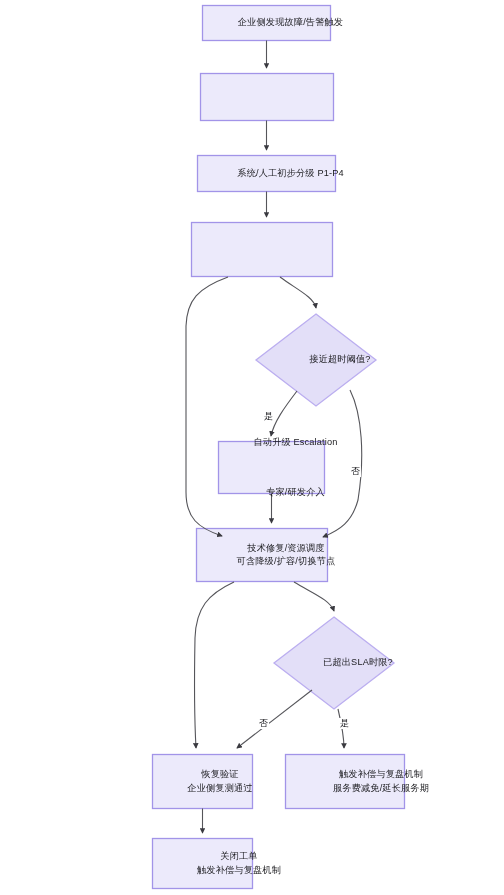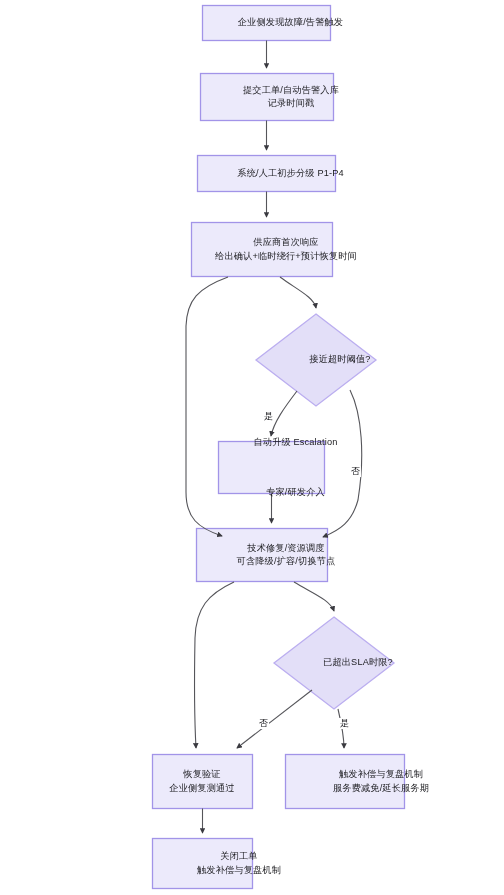--- a/index.html
+++ b/index.html
@@ -132,53 +132,45 @@
 
     <path class="edge-path" d="M 338 709 C 342 726, 344 738, 344 748" marker-end="url(#arrow)"></path>
 
     <path class="edge-path" d="M 202.5 808.5 L 202.5 833" marker-end="url(#arrow)"></path>
   </svg>
 
   <div class="node-label" style="left:202px; top:5px; width:129px; height:36px;">
     <span class="ln">企业侧发现故障/告警触发</span>
   </div>
 
-  <div class="node-label" style="left:200px; top:73px; width:134px; height:48px;">
-    <span class="ln">提交工单/自动告警入库</span>
-    <span class="ln">记录时间戳</span>
-  </div>
 
   <div class="node-label" style="left:197px; top:155px; width:139px; height:37px;">
     <span class="ln">系统/人工初步分级 P1-P4</span>
   </div>
 
-  <div class="node-label" style="left:189px; top:222px; width:146px; height:55px;">
-    <span class="ln">供应商首次响应</span>
-    <span class="ln">给出确认+临时绕行+预计恢复时间</span>
-  </div>
 
   <div class="node-label" style="left:256px; top:344px; width:120px; height:32px;">
     <span class="ln">接近超时阈值?</span>
   </div>
 
   <div class="node-label" style="left:214px; top:441px; width:115px; height:53px;gap:36px;">
     <span class="ln">自动升级 Escalation</span>
     <span class="ln">专家/研发介入</span>
   </div>
 
   <div class="node-label" style="left:196px; top:528px; width:132px; height:54px;border-radius:27px;">
     <span class="ln">技术修复/资源调度</span>
     <span class="ln">可含降级/扩容/切换节点</span>
   </div>
 
   <div class="node-label" style="left:274px; top:647px; width:120px; height:32px;">
     <span class="ln">已超出SLA时限?</span>
   </div>
 
-  <div class="node-label" style="left:133px; top:754px; width:90px; height:55px;">
+  <div class="node-label" style="left:151px; top:754px; width:90px; height:55px;">
     <span class="ln">恢复验证</span>
     <span class="ln">企业侧复测通过</span>
   </div>
 
   <div class="node-label" style="left:285px; top:754px; width:144px; height:55px;">
     <span class="ln">触发补偿与复盘机制</span>
     <span class="ln">服务费减免/延长服务期</span>
   </div>
 
   <div class="node-label" style="left:164px; top:838px; width:102px; height:51px;">

